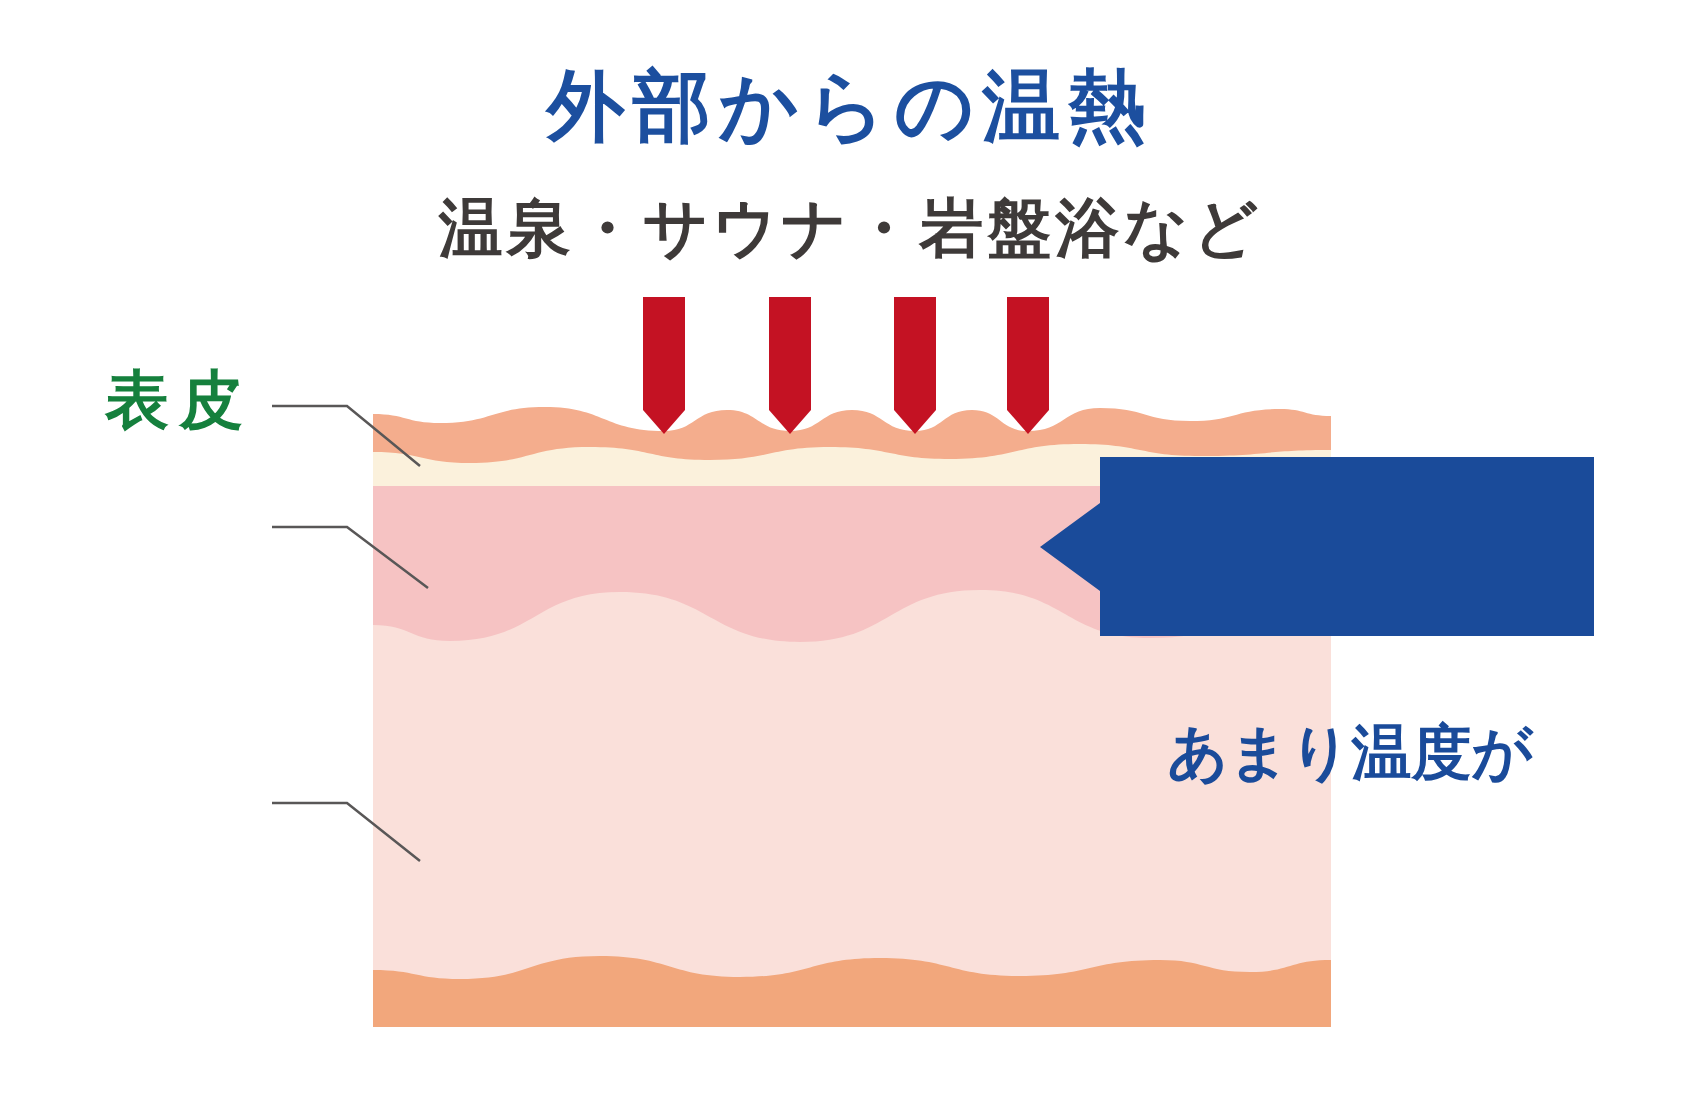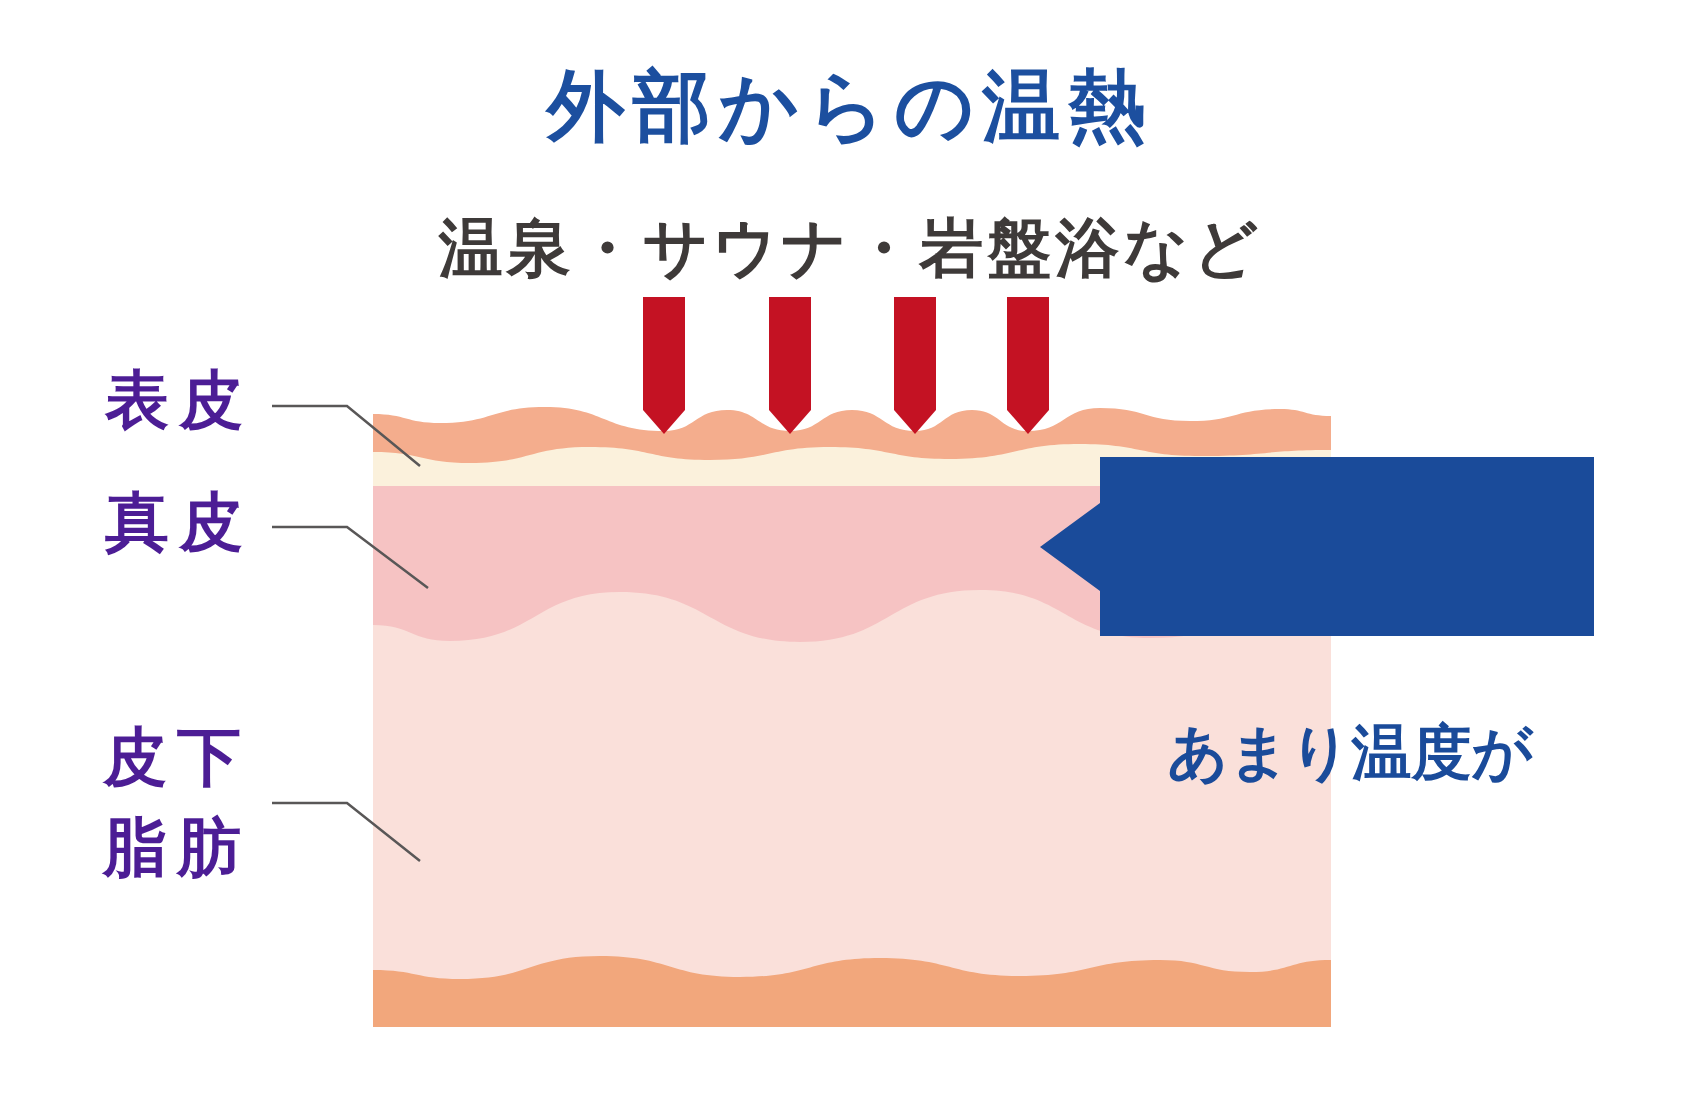--- a/index.html
+++ b/index.html
@@ -29,25 +29,24 @@
   .subtitle {
     position: absolute;
     left: 0; top: 193px;
     width: 1701px;
     text-align: center;
     font-size: 64px;
     letter-spacing: 4px;
     color: #3E3A39;
     line-height: 1.1;
     white-space: nowrap;
-    margin-top: 20px;
   }
   .skin-label {
     position: absolute;
-    color: #4c1d95;
+    color: #15803d;
     font-size: 64px;
     letter-spacing: 10px;
     line-height: 1.1;
     white-space: nowrap;
   }
   .label-epidermis { left: 105px; top: 365px; }
   .label-dermis    { left: 105px; top: 487px; }
   .label-subcutaneous {
     left: 103px; top: 712px;
     line-height: 90px;
@@ -133,25 +132,20 @@
 
     <polygon points="1100,457 1594,457 1594,636 1100,636 1100,591 1040,547 1100,503" fill="#1A4B9A"></polygon>
   </svg>
 
   <div class="title">外部からの温熱</div>
 
   <div class="subtitle">温泉・サウナ・岩盤浴など</div>
 
   <div class="skin-label label-epidermis">表皮</div>
 
-  <div class="skin-label label-dermis">真皮</div>
 
-  <div class="skin-label label-subcutaneous">
-    <div>皮下</div>
-    <div>脂肪</div>
-  </div>
 
 
   <div class="note-text">
     <div>あまり温度が</div>
   </div>
 
 </div>
 
 </body></html>

